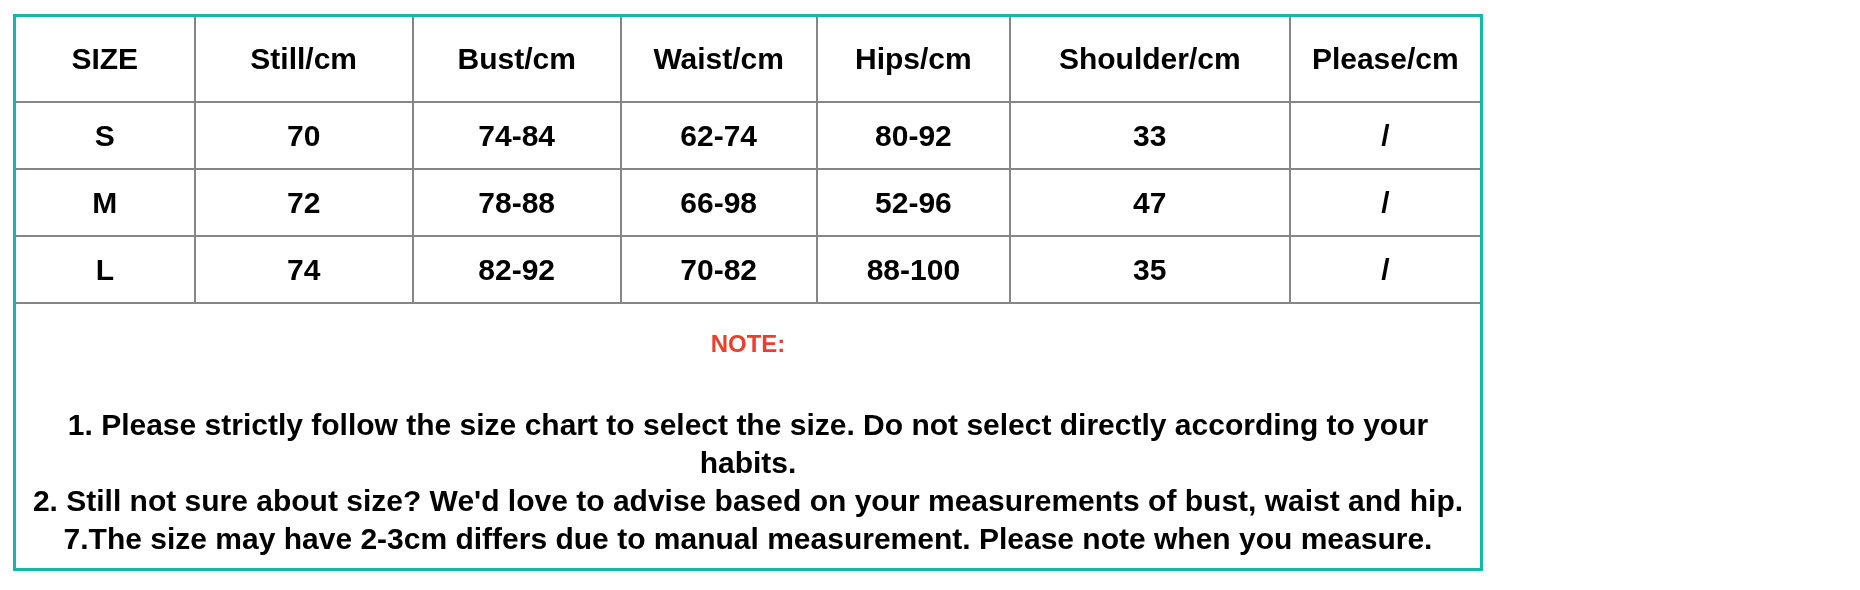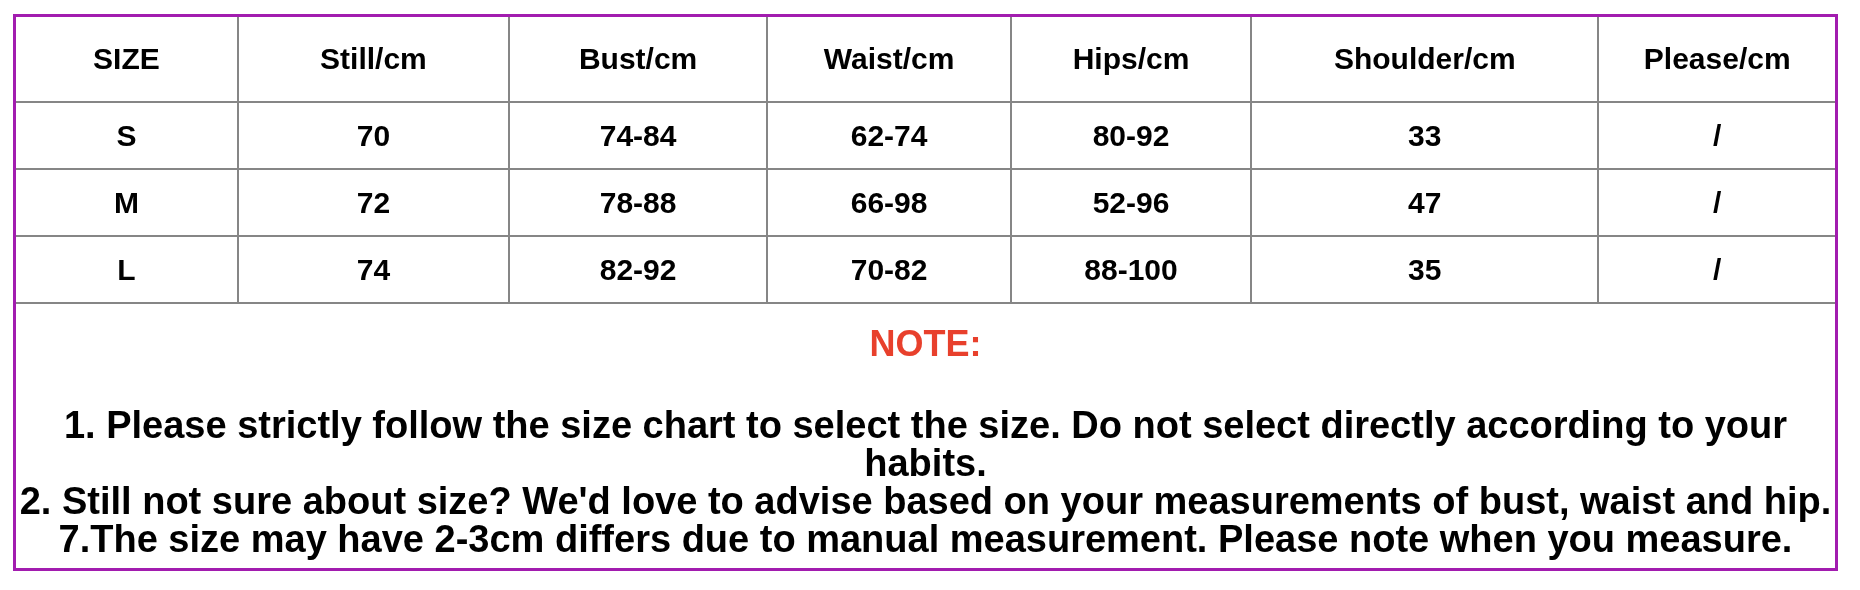--- a/index.html
+++ b/index.html
@@ -10,23 +10,23 @@
   }
   body {
     width: 1860px;
     height: 590px;
     position: relative;
   }
   .chart-wrap {
     position: absolute;
     left: 13px;
     top: 14px;
-    width: 1825px;
+    width: 1470px;
     height: 557px;
-    border: 3px solid #a21caf;
+    border: 3px solid #14b8a6;
     background: #ffffff;
     box-sizing: border-box;
   }
   table.size-table {
     width: 100%;
     height: 100%;
     border-collapse: collapse;
     table-layout: fixed;
   }
   th, td {
@@ -46,31 +46,31 @@
   td.note-cell {
     border-left: none;
     border-right: none;
     border-bottom: none;
     height: auto;
     vertical-align: top;
     padding-top: 22px;
   }
   .note-title {
     color: #e8402c;
-    font-size: 36px;
+    font-size: 24px;
     font-weight: bold;
     text-align: center;
     line-height: 36px;
   }
   .note-lines {
     margin-top: 44px;
     text-align: center;
   }
   .note-line {
-    font-size: 38px;
+    font-size: 30px;
     font-weight: bold;
     color: #000000;
     line-height: 38px;
   }
 </style>
 </head>
 <body>
 
 <div class="chart-wrap">
   <table class="size-table">

